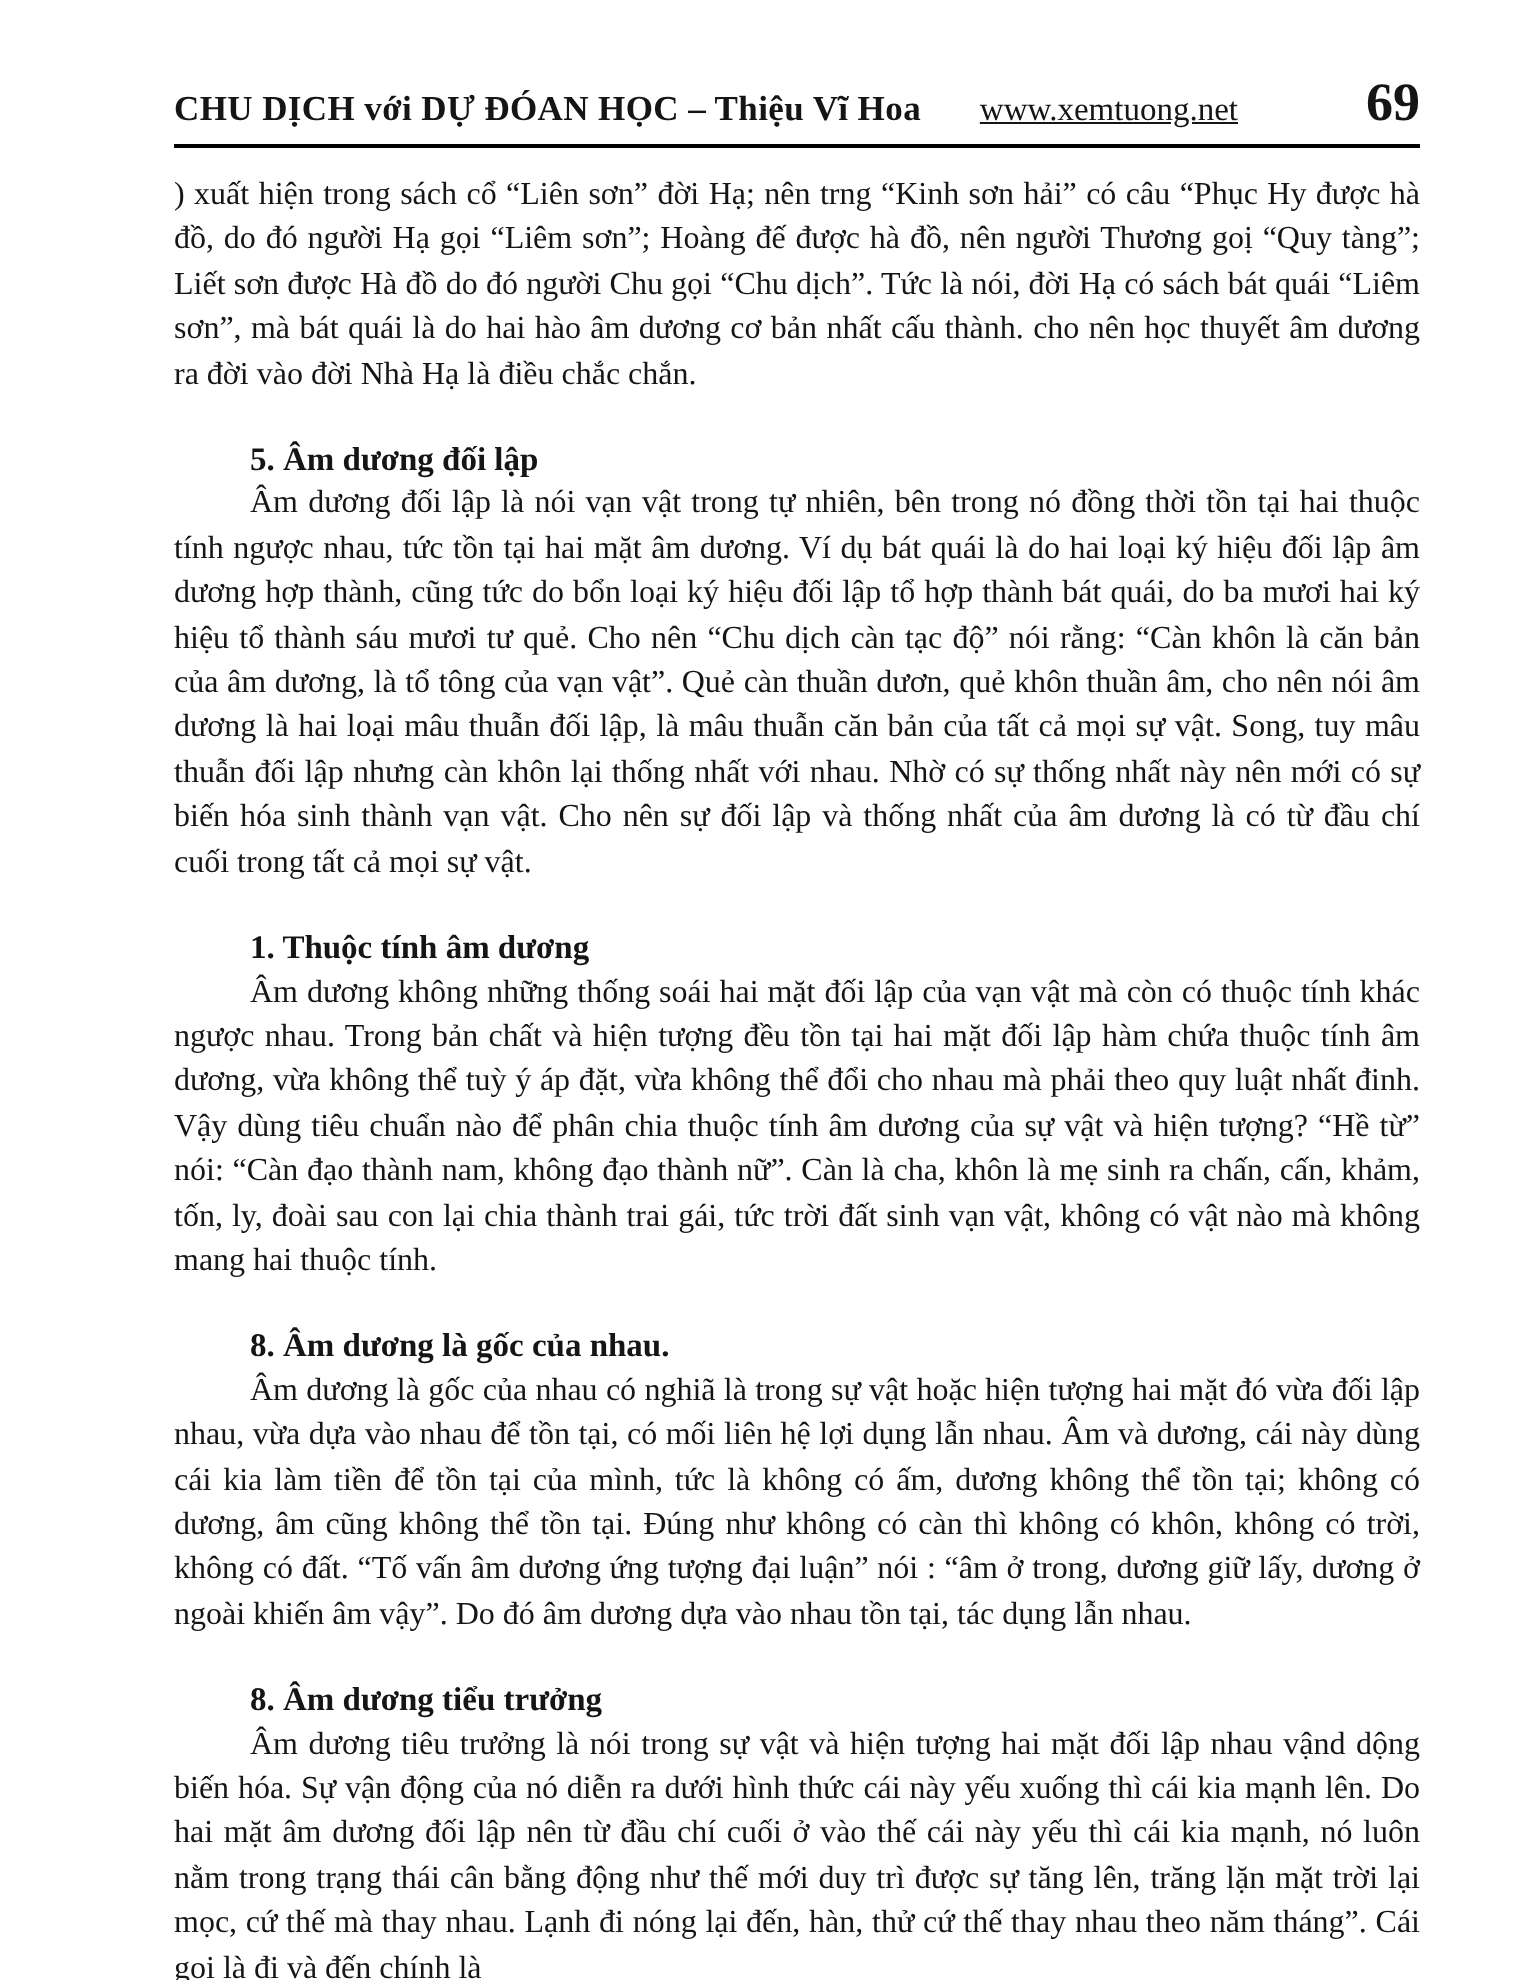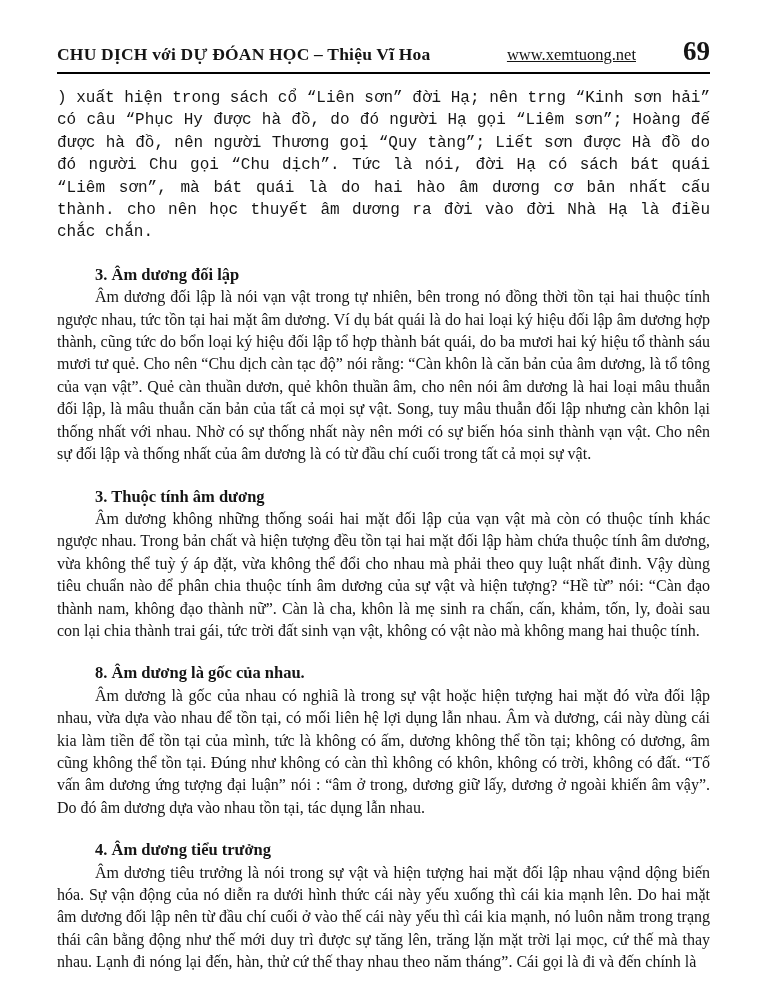--- a/index.html
+++ b/index.html
@@ -8,37 +8,37 @@
     width: 765px;
     height: 990px;
     background: #ffffff;
     color: #151515;
     font-family: "Liberation Serif", "DejaVu Serif", serif;
     overflow: hidden;
   }
   .page {
     width: 765px;
     height: 821px;
-    padding: 38px 55px 0 57px;
+    padding: 38px 55px 0 87px;
   }
   .header {
     display: flex;
     align-items: baseline;
   }
   .book-title {
     font-weight: bold;
     font-size: 17.5px;
     letter-spacing: 0.2px;
     flex: 1;
     white-space: nowrap;
   }
   .site-url {
     font-size: 16.5px;
     text-decoration: underline;
-    margin-right: 47px;
+    margin-right: 64px;
     white-space: nowrap;
   }
   .page-number {
     font-size: 27px;
     font-weight: bold;
     line-height: 1;
   }
   .rule {
     border: none;
     border-top: 2px solid #000;
@@ -49,21 +49,20 @@
   }
   .body-text p {
     margin: 0;
     font-size: 16px;
     line-height: 22.4px;
     text-align: justify;
     text-indent: 38px;
   }
   .body-text p.continuation {
     text-indent: 0;
-    font-family: Liberation Mono, monospace;
   }
   .body-text h2 {
     margin: 20px 0 0 0;
     font-size: 16.5px;
     line-height: 22.4px;
     font-weight: bold;
     text-indent: 38px;
   }
 </style>
 </head>
@@ -76,27 +75,27 @@
     <span class="site-url">www.xemtuong.net</span>
     <span class="page-number">69</span>
   </div>
 
   <hr class="rule">
 
   <main class="body-text">
 
     <p class="continuation">) xuất hiện trong sách cổ “Liên sơn” đời Hạ; nên trng “Kinh sơn hải” có câu “Phục Hy được hà đồ, do đó người Hạ gọi “Liêm sơn”; Hoàng đế được hà đồ, nên người Thương goị “Quy tàng”; Liết sơn được Hà đồ do đó người Chu gọi “Chu dịch”. Tức  là nói, đời Hạ có sách bát quái “Liêm sơn”, mà bát quái là do hai hào âm dương cơ bản nhất cấu thành. cho nên học thuyết âm dương ra đời vào đời Nhà Hạ là điều chắc chắn.</p>
 
-    <h2>3. Âm dương đối lập</h2>
+    <h2>5. Âm dương đối lập</h2>
     <p>Âm dương đối lập là nói vạn vật trong tự nhiên, bên trong nó đồng thời tồn tại hai thuộc tính ngược nhau, tức tồn tại hai mặt âm dương. Ví dụ bát quái là do hai loại ký hiệu đối lập âm dương hợp thành, cũng tức do bổn loại ký hiệu đối lập tổ hợp thành bát quái, do ba mươi hai ký hiệu tổ thành sáu mươi tư quẻ. Cho nên “Chu dịch càn tạc độ” nói rằng: “Càn khôn là căn bản của âm dương, là tổ tông của vạn vật”. Quẻ càn thuần dươn, quẻ khôn thuần âm, cho nên nói âm dương là hai loại mâu thuẫn đối lập, là mâu thuẫn căn bản của tất cả mọi sự vật. Song, tuy mâu thuẫn đối lập nhưng càn khôn lại thống nhất với nhau. Nhờ có sự thống nhất này nên mới có sự biến hóa sinh thành vạn vật. Cho nên sự đối lập và thống nhất của âm dương là có từ đầu chí cuối trong tất cả mọi sự vật.</p>
 
-    <h2>3. Thuộc tính âm dương</h2>
+    <h2>1. Thuộc tính âm dương</h2>
     <p>Âm dương không những thống soái hai mặt đối lập của vạn vật mà còn có thuộc tính khác ngược nhau. Trong bản chất và hiện tượng đều tồn tại hai mặt đối lập hàm chứa thuộc tính âm dương, vừa không thể tuỳ ý áp đặt, vừa không thể đổi cho nhau mà phải theo quy luật nhất đinh. Vậy dùng tiêu chuẩn nào để phân chia thuộc tính âm dương của sự vật và hiện tượng? “Hề từ” nói: “Càn đạo thành nam, không đạo thành nữ”. Càn là cha, khôn là mẹ sinh ra chấn, cấn, khảm, tốn, ly, đoài sau con lại chia thành trai gái, tức trời đất sinh vạn vật, không có vật nào mà không mang hai thuộc tính.</p>
 
     <h2>8. Âm dương là gốc của nhau.</h2>
     <p>Âm dương là gốc của nhau có nghiã là trong sự vật hoặc hiện tượng hai mặt đó vừa đối lập nhau, vừa dựa vào nhau để tồn tại, có mối liên hệ lợi dụng lẫn nhau. Âm và dương, cái này dùng cái kia làm tiền để tồn tại của mình, tức là không có ấm, dương không thể tồn tại; không có dương, âm cũng không thể tồn tại. Đúng như không có càn thì không có khôn, không có trời, không có đất. “Tố vấn âm dương ứng tượng đại luận” nói : “âm ở trong, dương giữ lấy, dương ở ngoài khiến âm vậy”. Do đó âm dương dựa vào nhau tồn tại, tác dụng lẫn nhau.</p>
 
-    <h2>4. Âm dương tiểu trưởng</h2>
+    <h2>8. Âm dương tiểu trưởng</h2>
     <p>Âm dương tiêu trưởng là nói trong sự vật và hiện tượng hai mặt đối lập nhau vậnd dộng biến hóa. Sự vận động của nó diễn ra dưới hình thức cái này yếu xuống thì cái kia mạnh lên. Do hai mặt âm dương đối lập nên từ đầu chí cuối ở vào thế cái này yếu thì cái kia mạnh, nó luôn nằm trong trạng thái cân bằng động như thế mới duy trì được sự tăng lên, trăng lặn mặt trời lại mọc, cứ thế mà thay nhau. Lạnh đi nóng lại đến, hàn, thử cứ thế thay nhau theo năm tháng”. Cái gọi là đi và đến chính là</p>
 
   </main>
 
 </div>
 
 </body></html>

